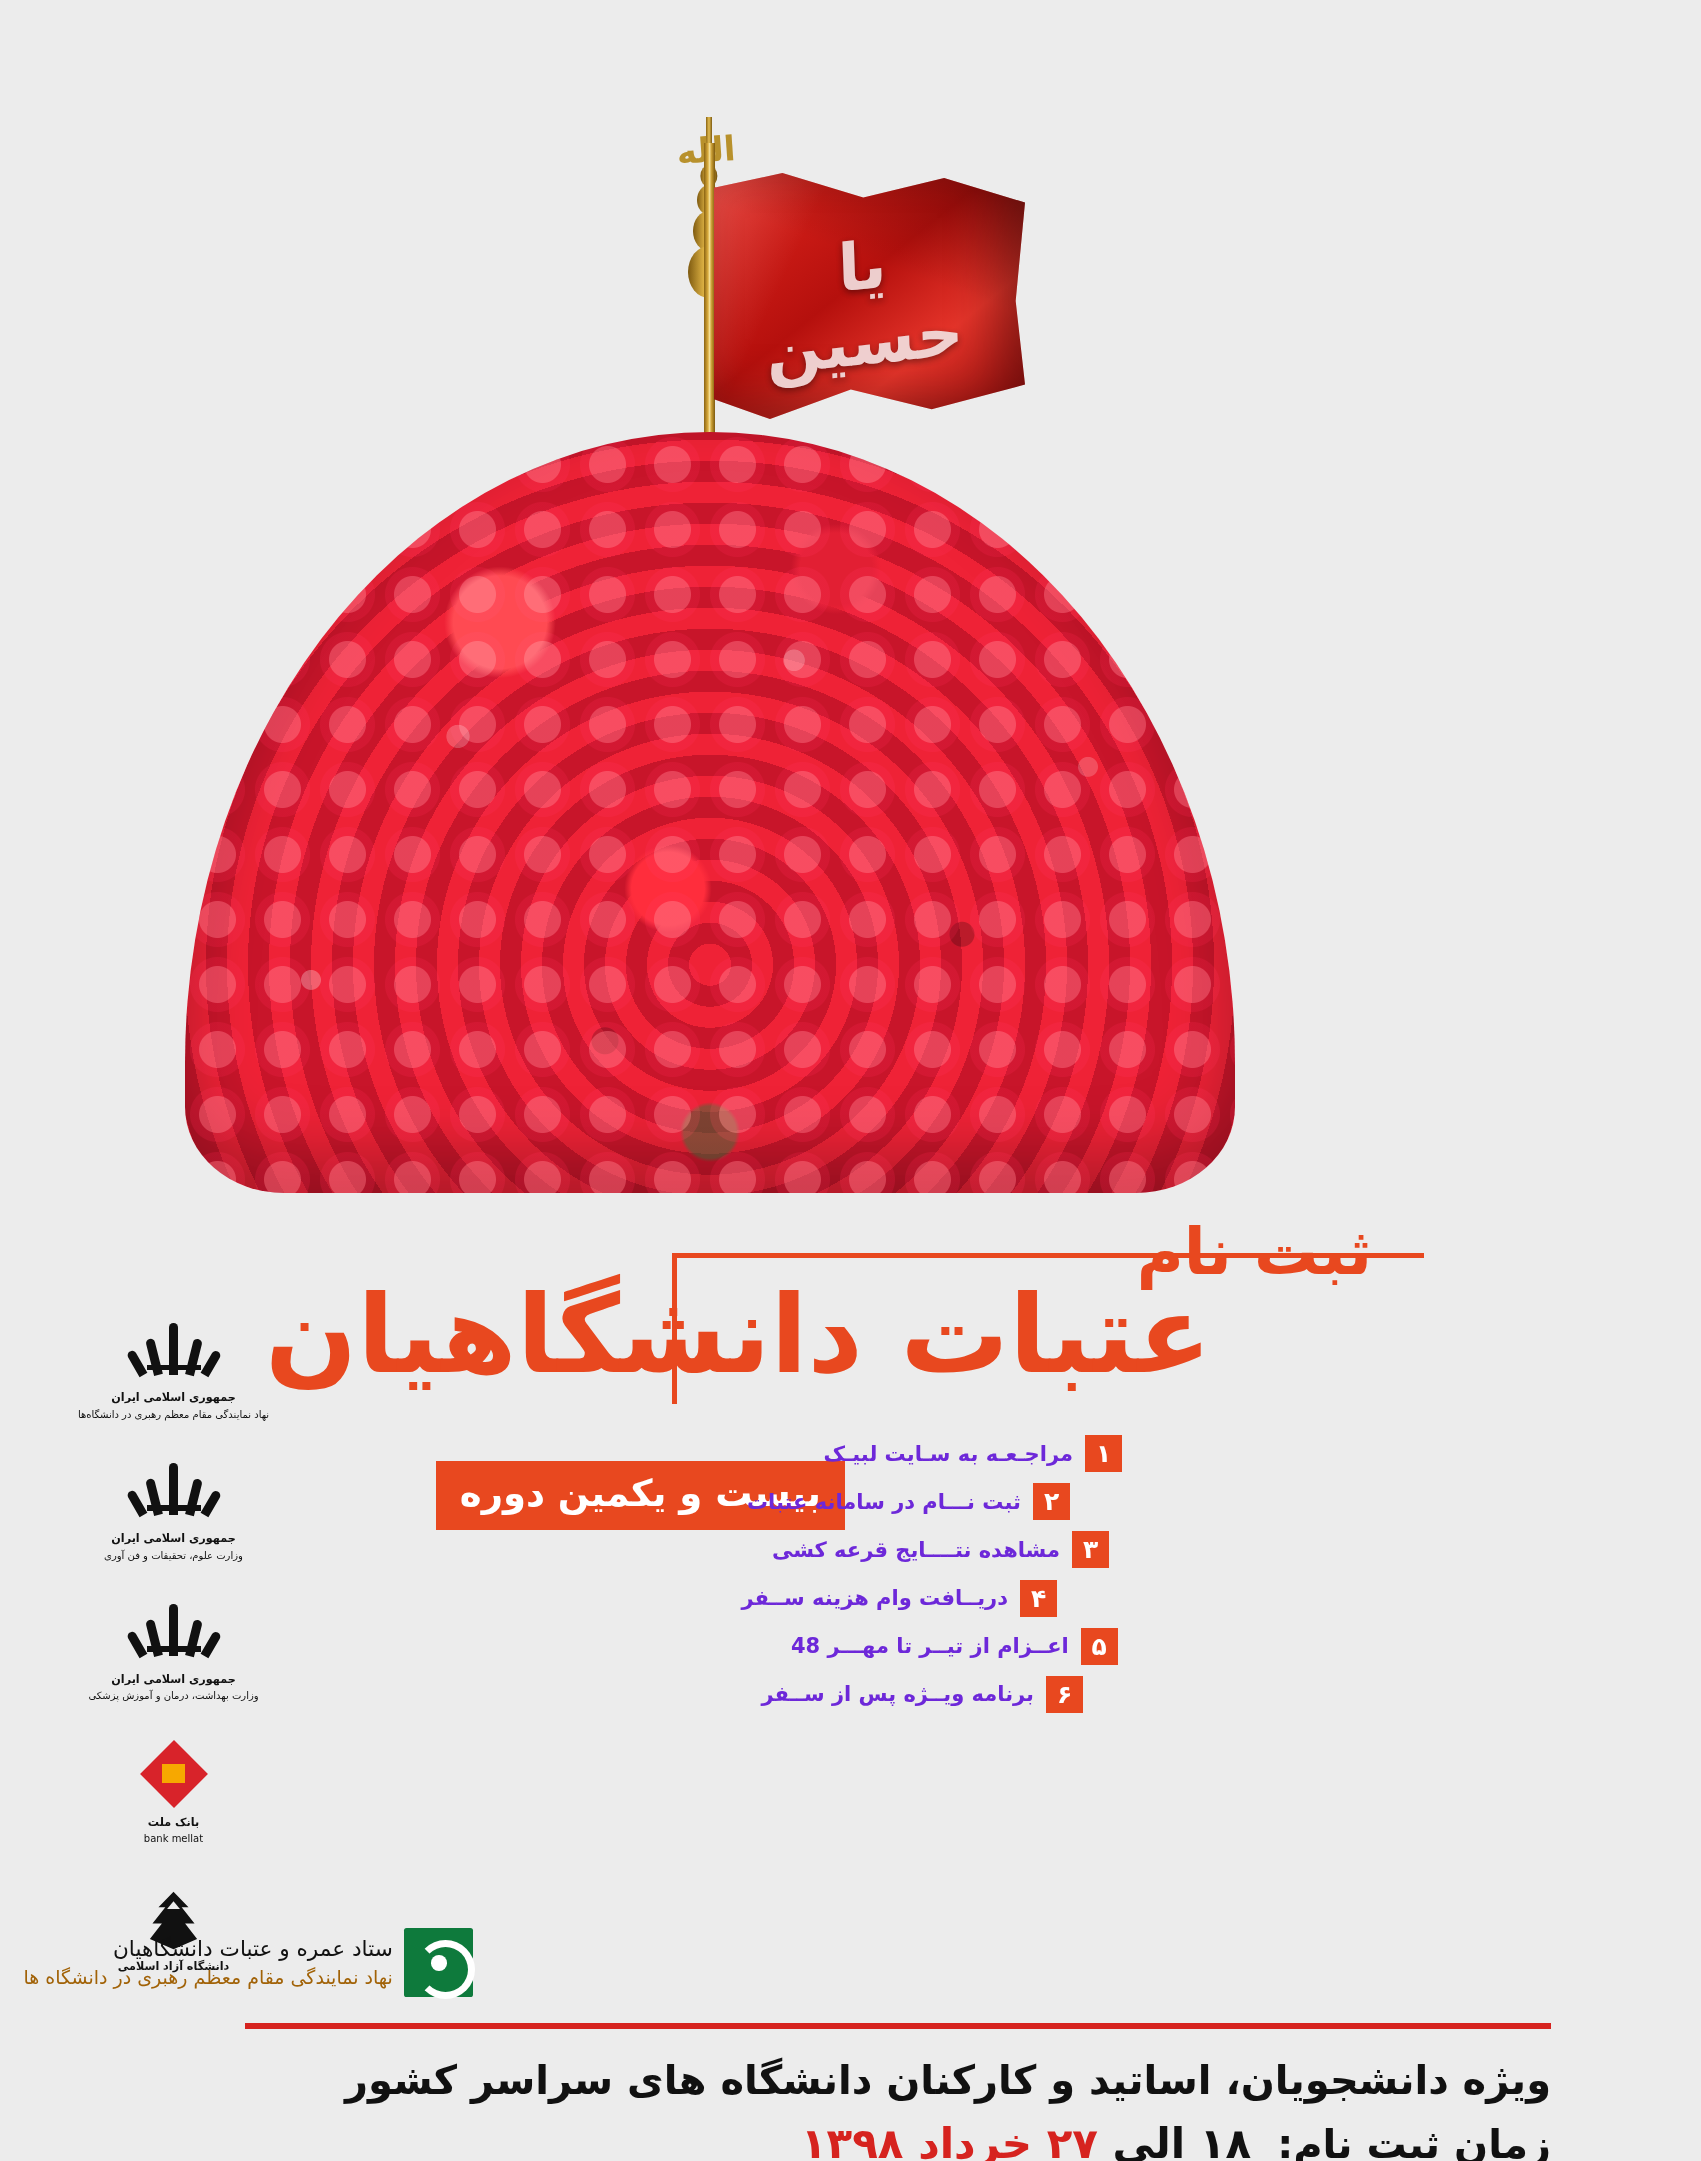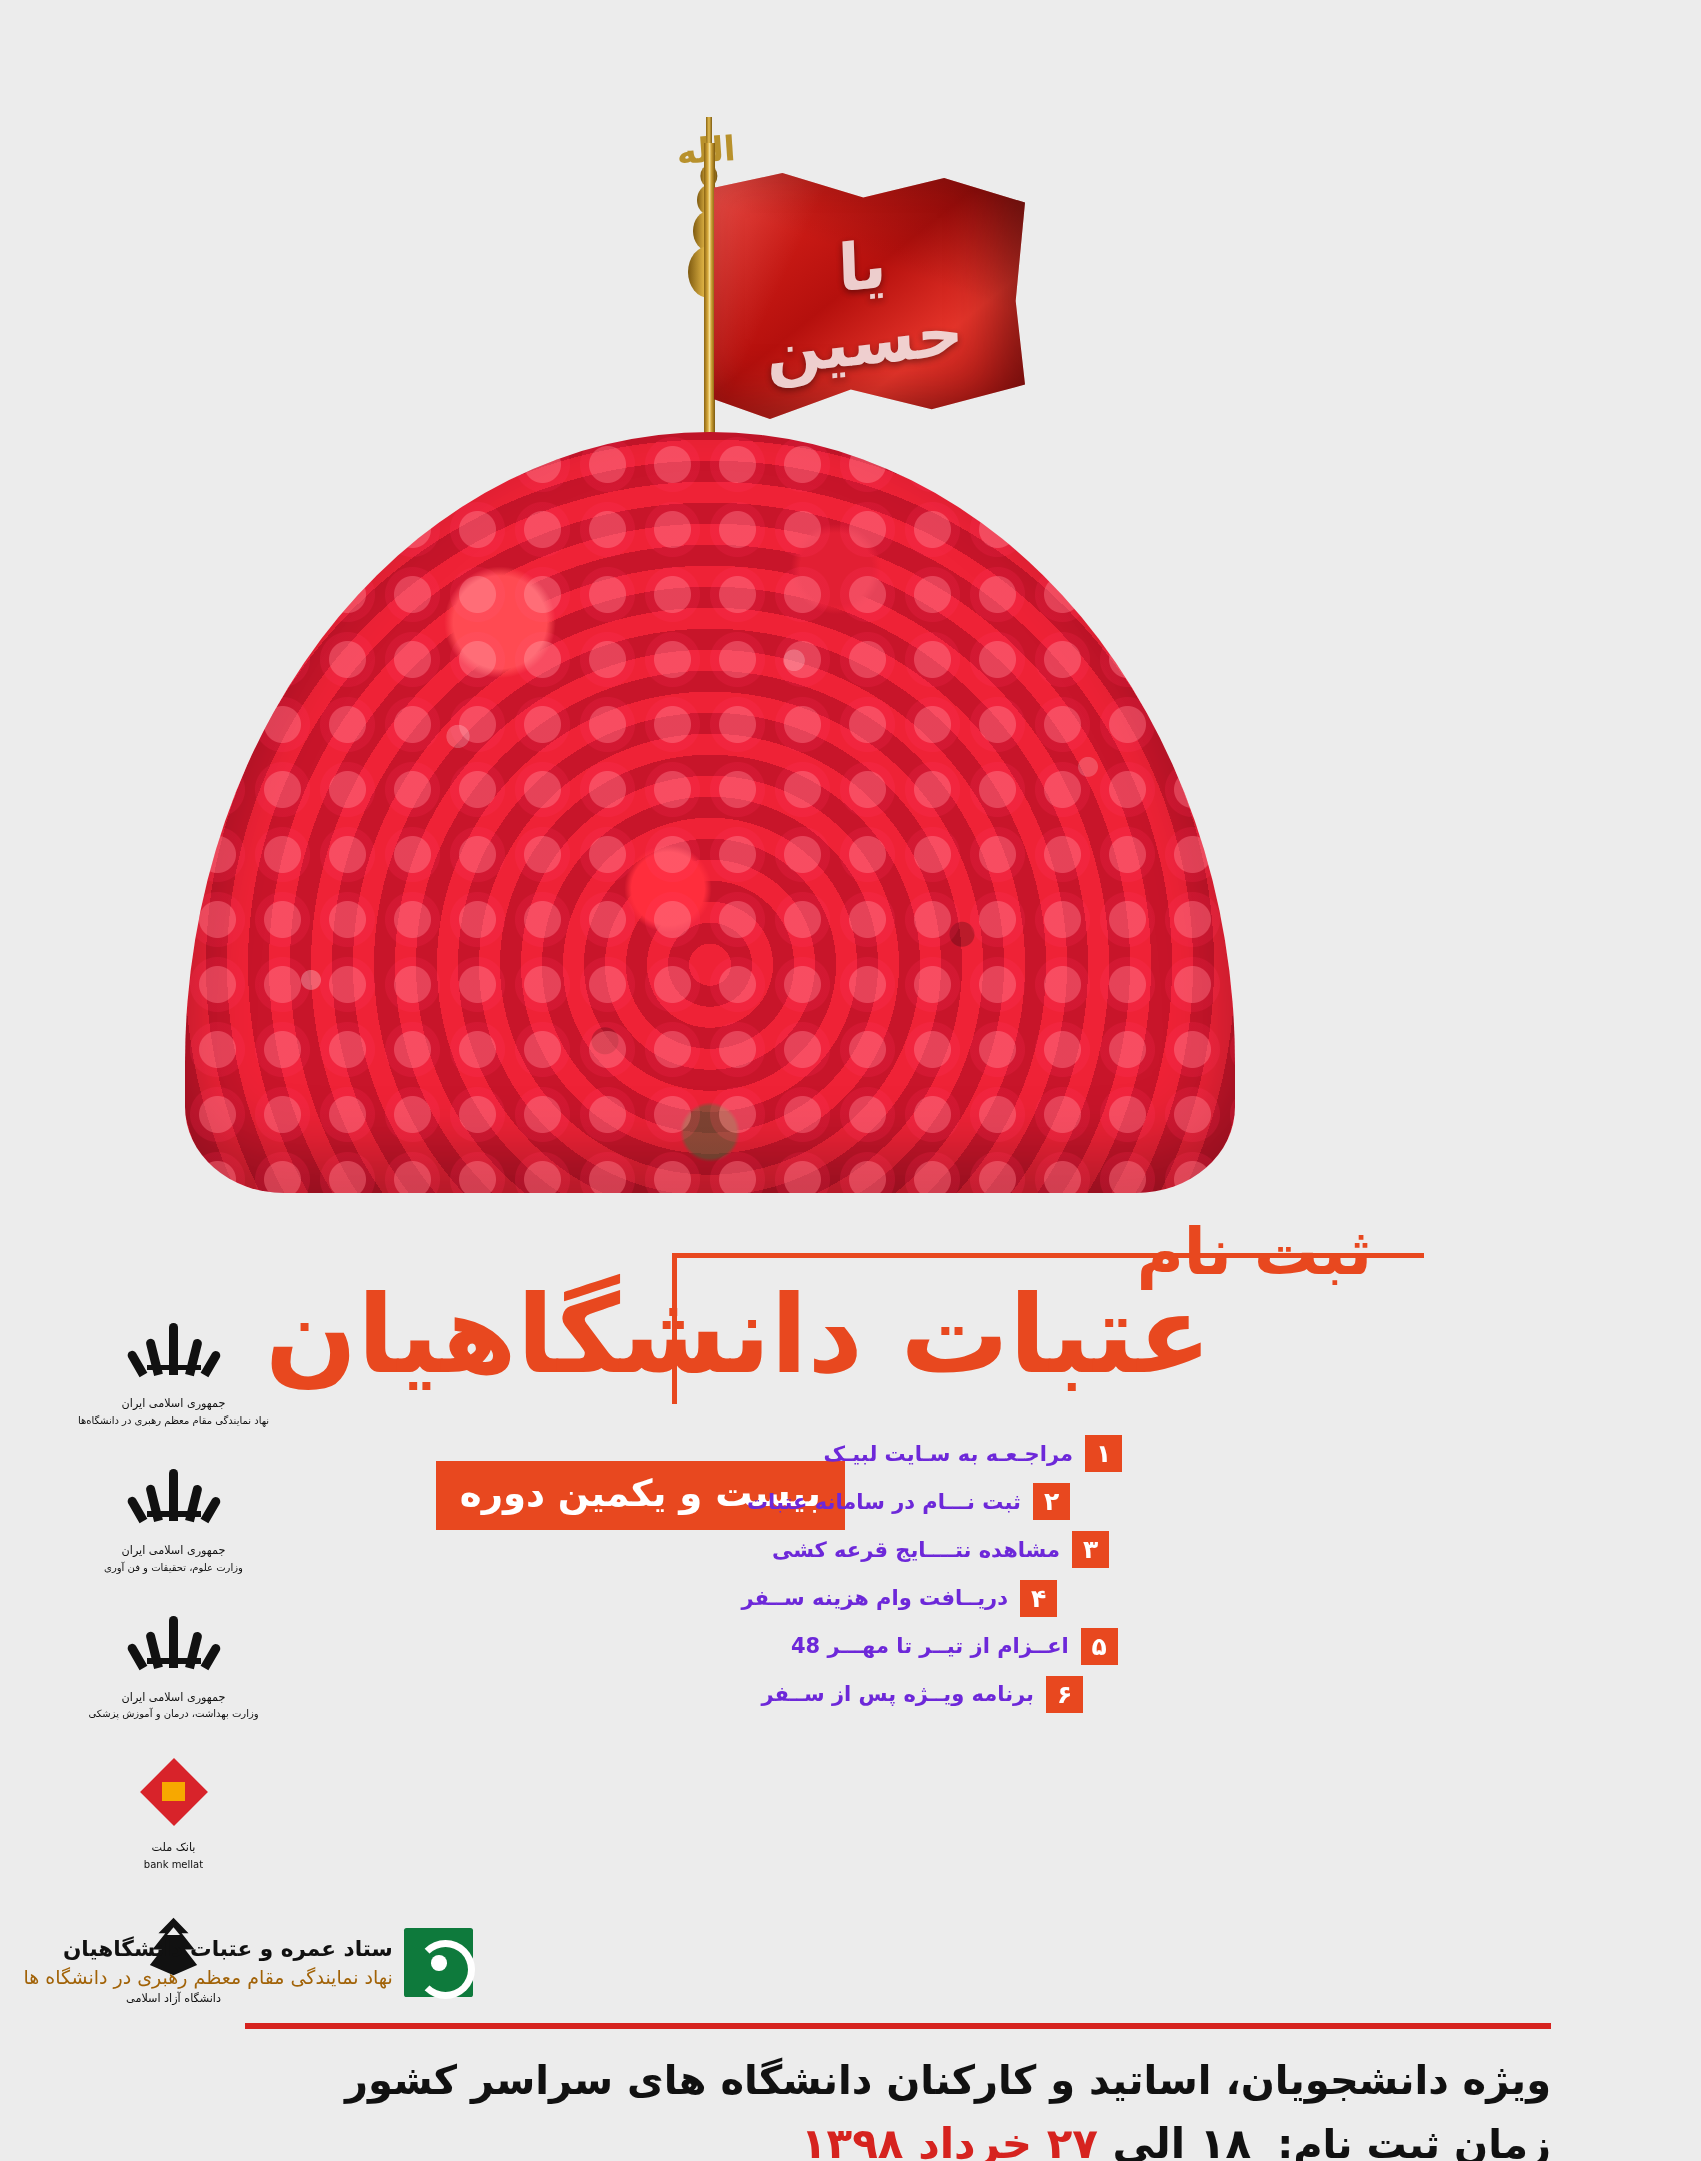--- a/index.html
+++ b/index.html
@@ -280,23 +280,22 @@
     position: absolute;
     bottom: 4.3px;
     left: -27px;
     width: 54px;
     height: 5.6px;
     background: #111;
   }
   .org-l1 {
     font-size: 11.2px;
     color: #111;
-    font-weight: normal;
+    font-weight: bold;
     line-height: 1.5;
-    margin-top: 12px;
   }
   .org-l2 {
     font-size: 10px;
     color: #111;
     line-height: 1.5;
   }
   .azad-emblem {
     width: 73px;
     height: 65px;
     margin: 0 auto 6px auto;
@@ -359,21 +358,21 @@
   .staff-mark::after {
     content: "";
     position: absolute;
     left: 27px; top: 27px;
     width: 15.6px; height: 15.6px;
     background: #ffffff;
     border-radius: 50%;
   }
   .staff-l1 {
     font-size: 21.6px;
-    font-weight: bold;
+    font-weight: normal;
     color: #111;
     line-height: 1.45;
     white-space: nowrap;
   }
   .staff-l2 {
     font-size: 19px;
     color: #a16207;
     line-height: 1.45;
     white-space: nowrap;
   }

